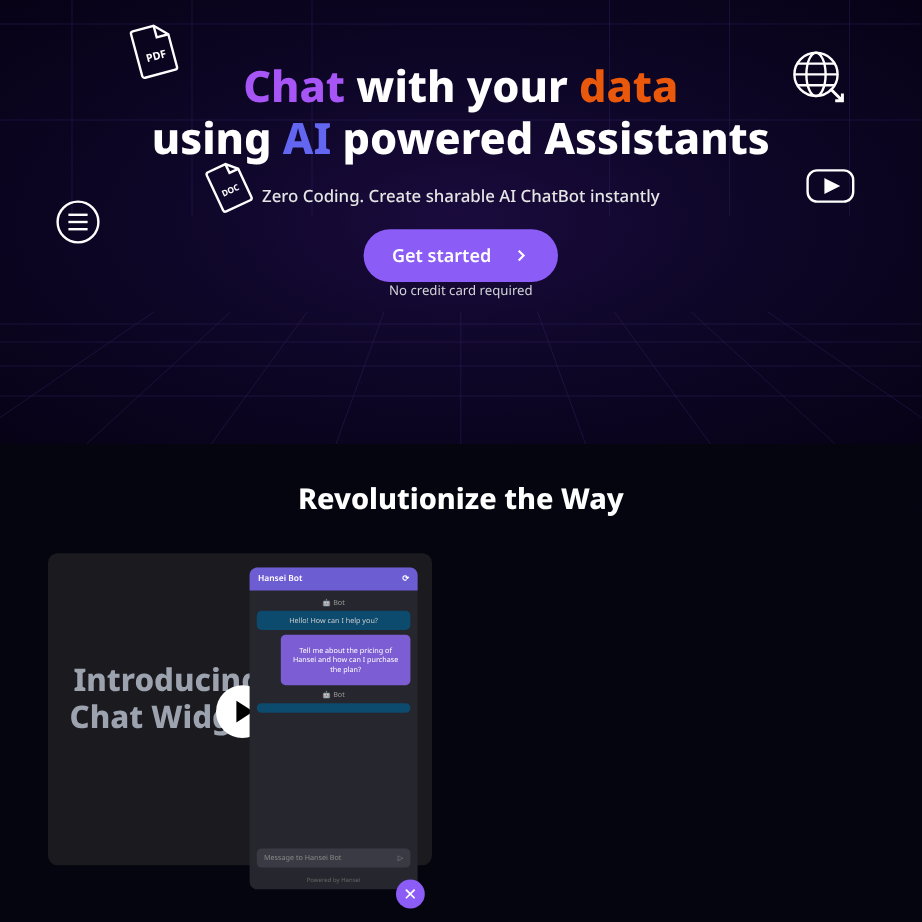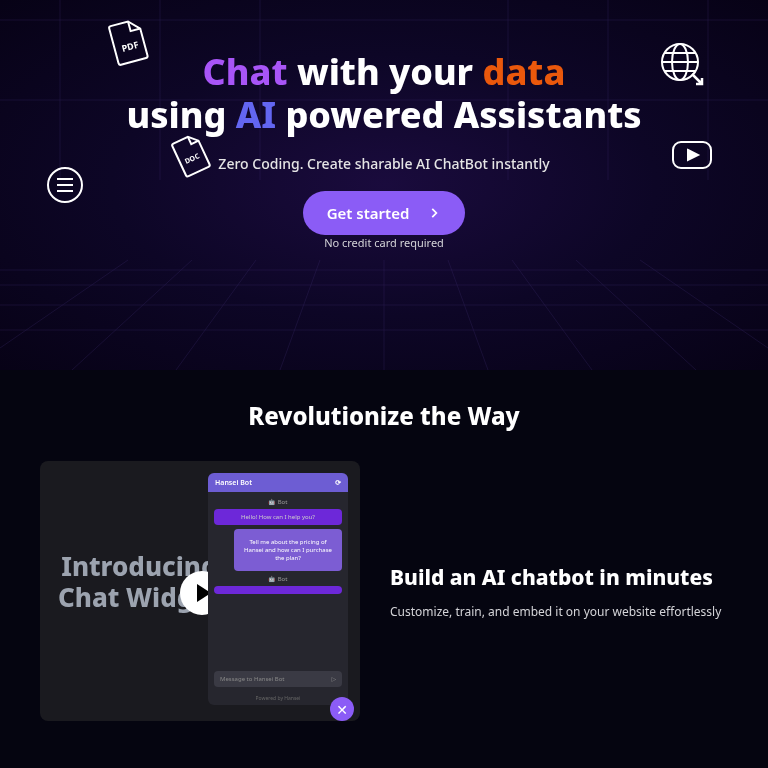--- a/index.html
+++ b/index.html
@@ -16,25 +16,25 @@
 .cta svg{width:14px;height:14px}
 .note{color:#d4d4d8;font-size:11px;}
 .floating-icon{position:absolute;color:#fff;z-index:2}
 .section2{background:#050510;padding:30px 0 60px;text-align:center}
 .section2-title{color:#fff;font-size:24px;font-weight:800;line-height:1.3}
 .feature{display:flex;align-items:center;gap:30px;padding:30px 40px}
 .preview{width:320px;height:260px;background:#1a1a1f;border-radius:8px;position:relative;display:flex;align-items:center}
 .preview-text{position:absolute;left:18px;top:90px;color:#9ca3af;font-size:26px;font-weight:800;line-height:1.2}
 .play-btn{position:absolute;left:140px;top:110px;width:44px;height:44px;background:#fff;border-radius:50%;display:flex;align-items:center;justify-content:center}
 .play-btn::after{content:'';border-left:14px solid #000;border-top:9px solid transparent;border-bottom:9px solid transparent;margin-left:4px}
-.chat-widget{position:absolute;right:12px;top:12px;width:140px;height:232px;background:#26262e;border-radius:6px;font-size:7px;color:#ccc}
+.chat-widget{position:absolute;right:12px;top:12px;width:140px;height:268px;background:#26262e;border-radius:6px;font-size:7px;color:#ccc}
 .chat-header{background:#6d5dd3;padding:5px 7px;border-radius:6px 6px 0 0;color:#fff;font-weight:600;display:flex;justify-content:space-between}
 .chat-body{padding:6px}
 .chat-bot{font-size:6px;margin-bottom:3px;color:#999}
-.msg-bot{background:#6d28d9;padding:4px 6px;border-radius:4px;margin-bottom:4px;font-size:6px}
+.msg-bot{background:#0c4a6e;padding:4px 6px;border-radius:4px;margin-bottom:4px;font-size:6px}
 .msg-user{background:#7c5dd3;padding:9px 6px;border-radius:4px;margin-bottom:4px;margin-left:20px;color:#fff;font-size:6px}
 .chat-input{position:absolute;bottom:18px;left:6px;right:6px;background:#3a3a44;padding:4px 6px;border-radius:4px;font-size:6px;color:#888;display:flex;justify-content:space-between}
 .chat-footer{position:absolute;bottom:4px;width:100%;text-align:center;font-size:5px;color:#666}
 .close-chat{position:absolute;right:-6px;bottom:-16px;width:24px;height:24px;background:#8b5cf6;border-radius:50%;display:flex;align-items:center;justify-content:center;color:#fff;font-size:14px}
 .feature-text{text-align:left;color:#fff}
 .feature-title{font-size:21px;font-weight:800;margin-bottom:12px}
 .feature-desc{font-size:12px;color:#d4d4d8}
 </style>
 </head>
 <body>
@@ -150,18 +150,14 @@
           <div class="msg-bot" style="height:4px"></div>
         </div>
         <div class="chat-input">
           <span>Message to Hansei Bot</span>
           <span>▷</span>
         </div>
         <div class="chat-footer">Powered by Hansei</div>
         <div class="close-chat">✕</div>
       </div>
     </div>
-    <div class="feature-text">
-      <h3 class="feature-title">Build an AI chatbot in minutes</h3>
-      <p class="feature-desc">Customize, train, and embed it on your website effortlessly</p>
-    </div>
   </div>
 </div>
 
 </body></html>

